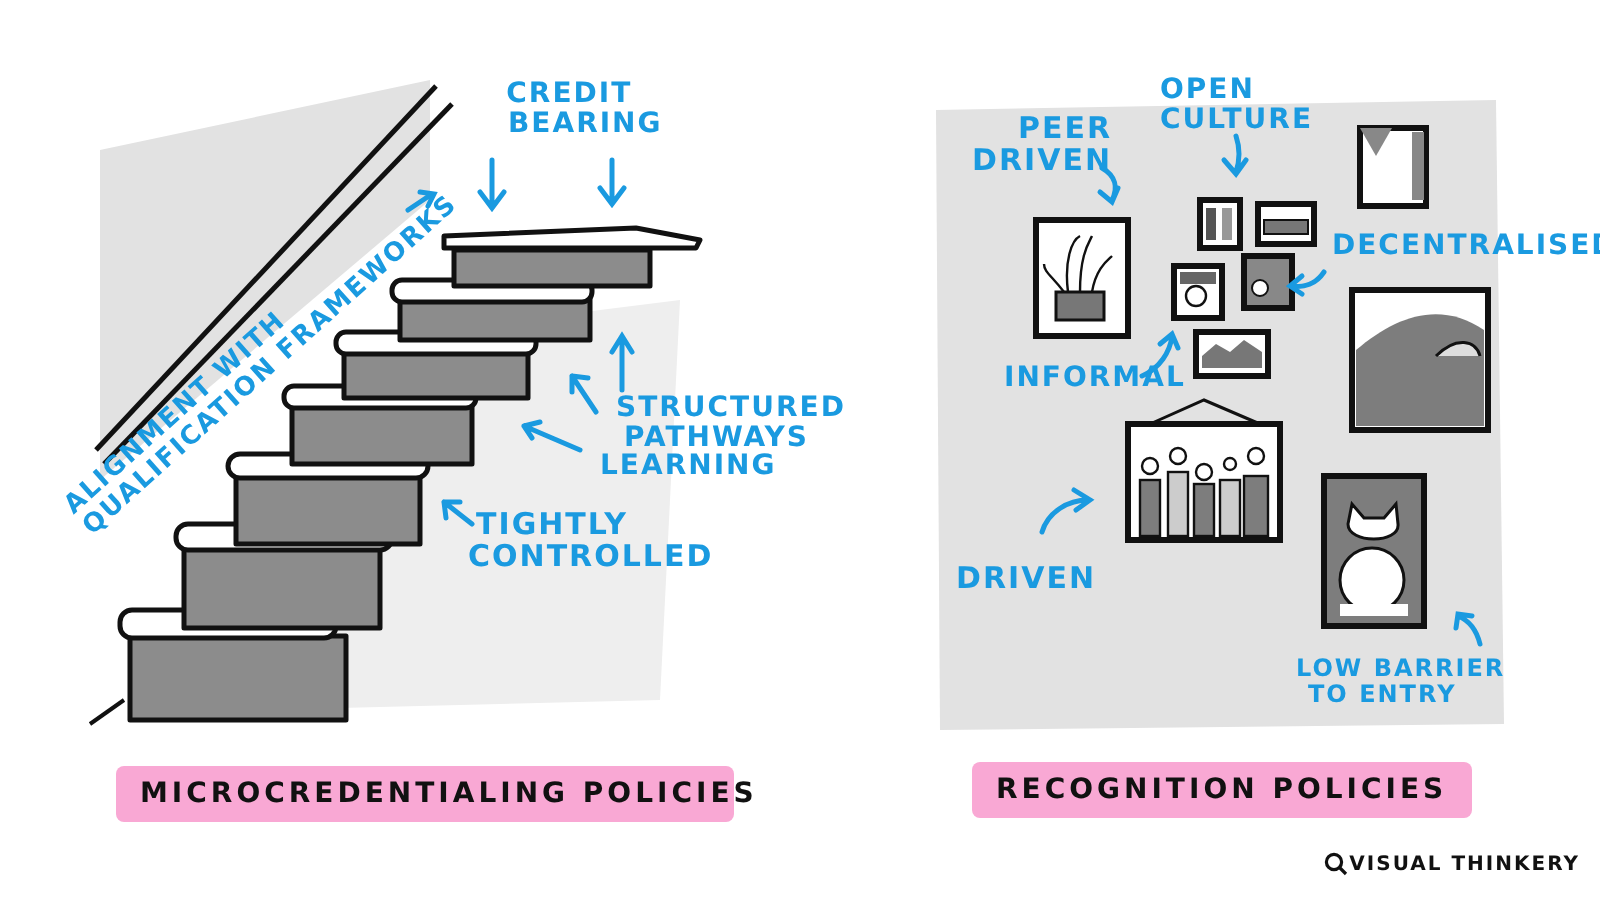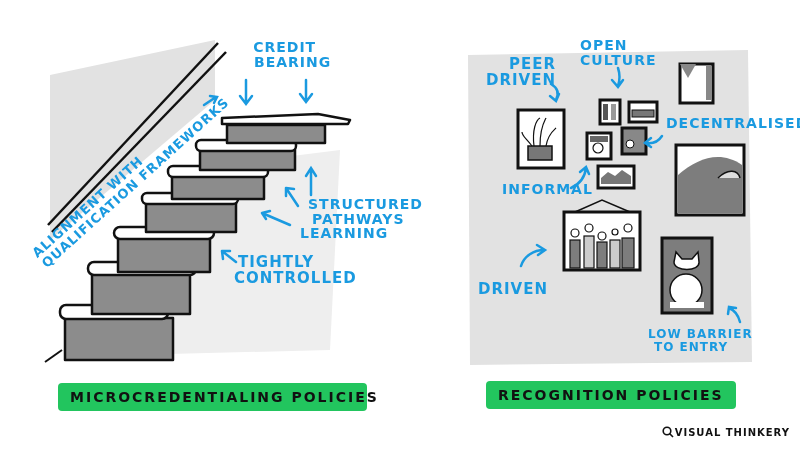--- a/index.html
+++ b/index.html
@@ -1,18 +1,18 @@
 <!DOCTYPE html>
 <html><head>
 <meta charset="utf-8">
 <style>
   html, body { margin:0; padding:0; background:#ffffff; }
   body { width:800px; height:450px; position:relative; overflow:hidden; font-family:"DejaVu Sans", sans-serif; }
   .hand { font-family:"DejaVu Sans", sans-serif; color:#1a9ae0; font-weight:bold; letter-spacing:1px; text-transform:uppercase; position:absolute; line-height:1.05; }
-  .label-banner { position:absolute; background:#22c55e; border-radius:4px; color:#111; font-family:"DejaVu Sans", sans-serif; font-weight:bold; font-size:14px; letter-spacing:2px; padding:6px 12px; white-space:nowrap; }
+  .label-banner { position:absolute; background:#f9a8d4; border-radius:4px; color:#111; font-family:"DejaVu Sans", sans-serif; font-weight:bold; font-size:14px; letter-spacing:2px; padding:6px 12px; white-space:nowrap; }
   .brand { position:absolute; right:10px; bottom:12px; font-size:10px; font-weight:bold; letter-spacing:1px; color:#111; display:flex; align-items:center; gap:1px; }
   svg { position:absolute; left:0; top:0; }
 </style>
 </head>
 <body>
 
 <svg width="800" height="450" viewBox="0 0 800 450">
 
   <path d="M50 75 L215 40 L215 100 L50 240 Z" fill="#e2e2e2"></path>
   <path d="M180 170 L340 150 L330 350 L130 355 Z" fill="#eeeeee"></path>

